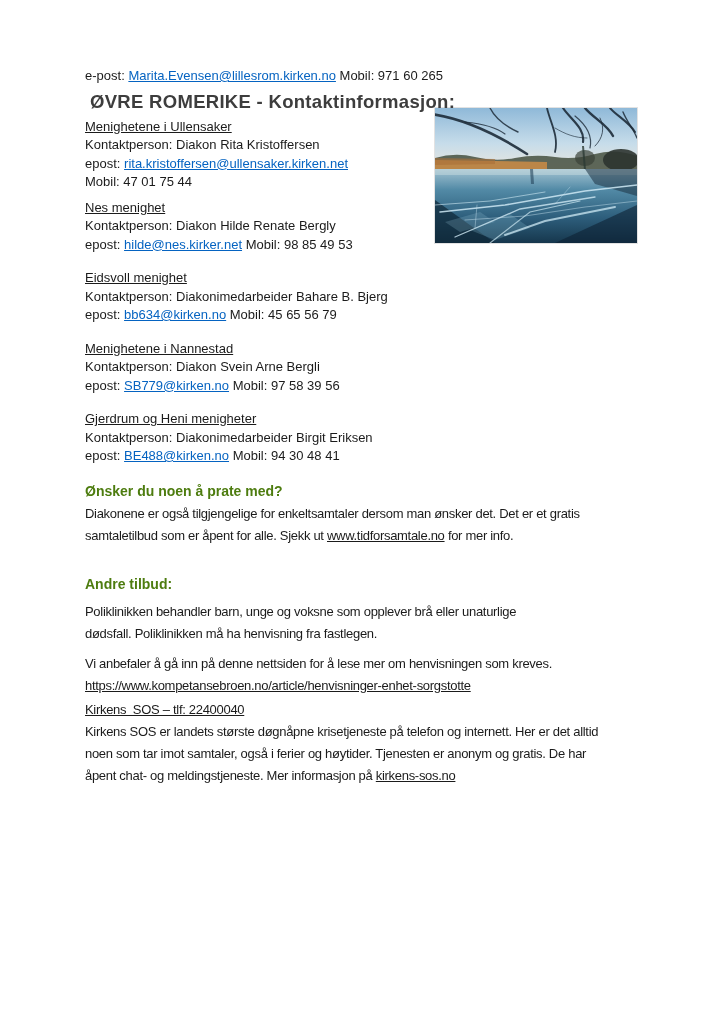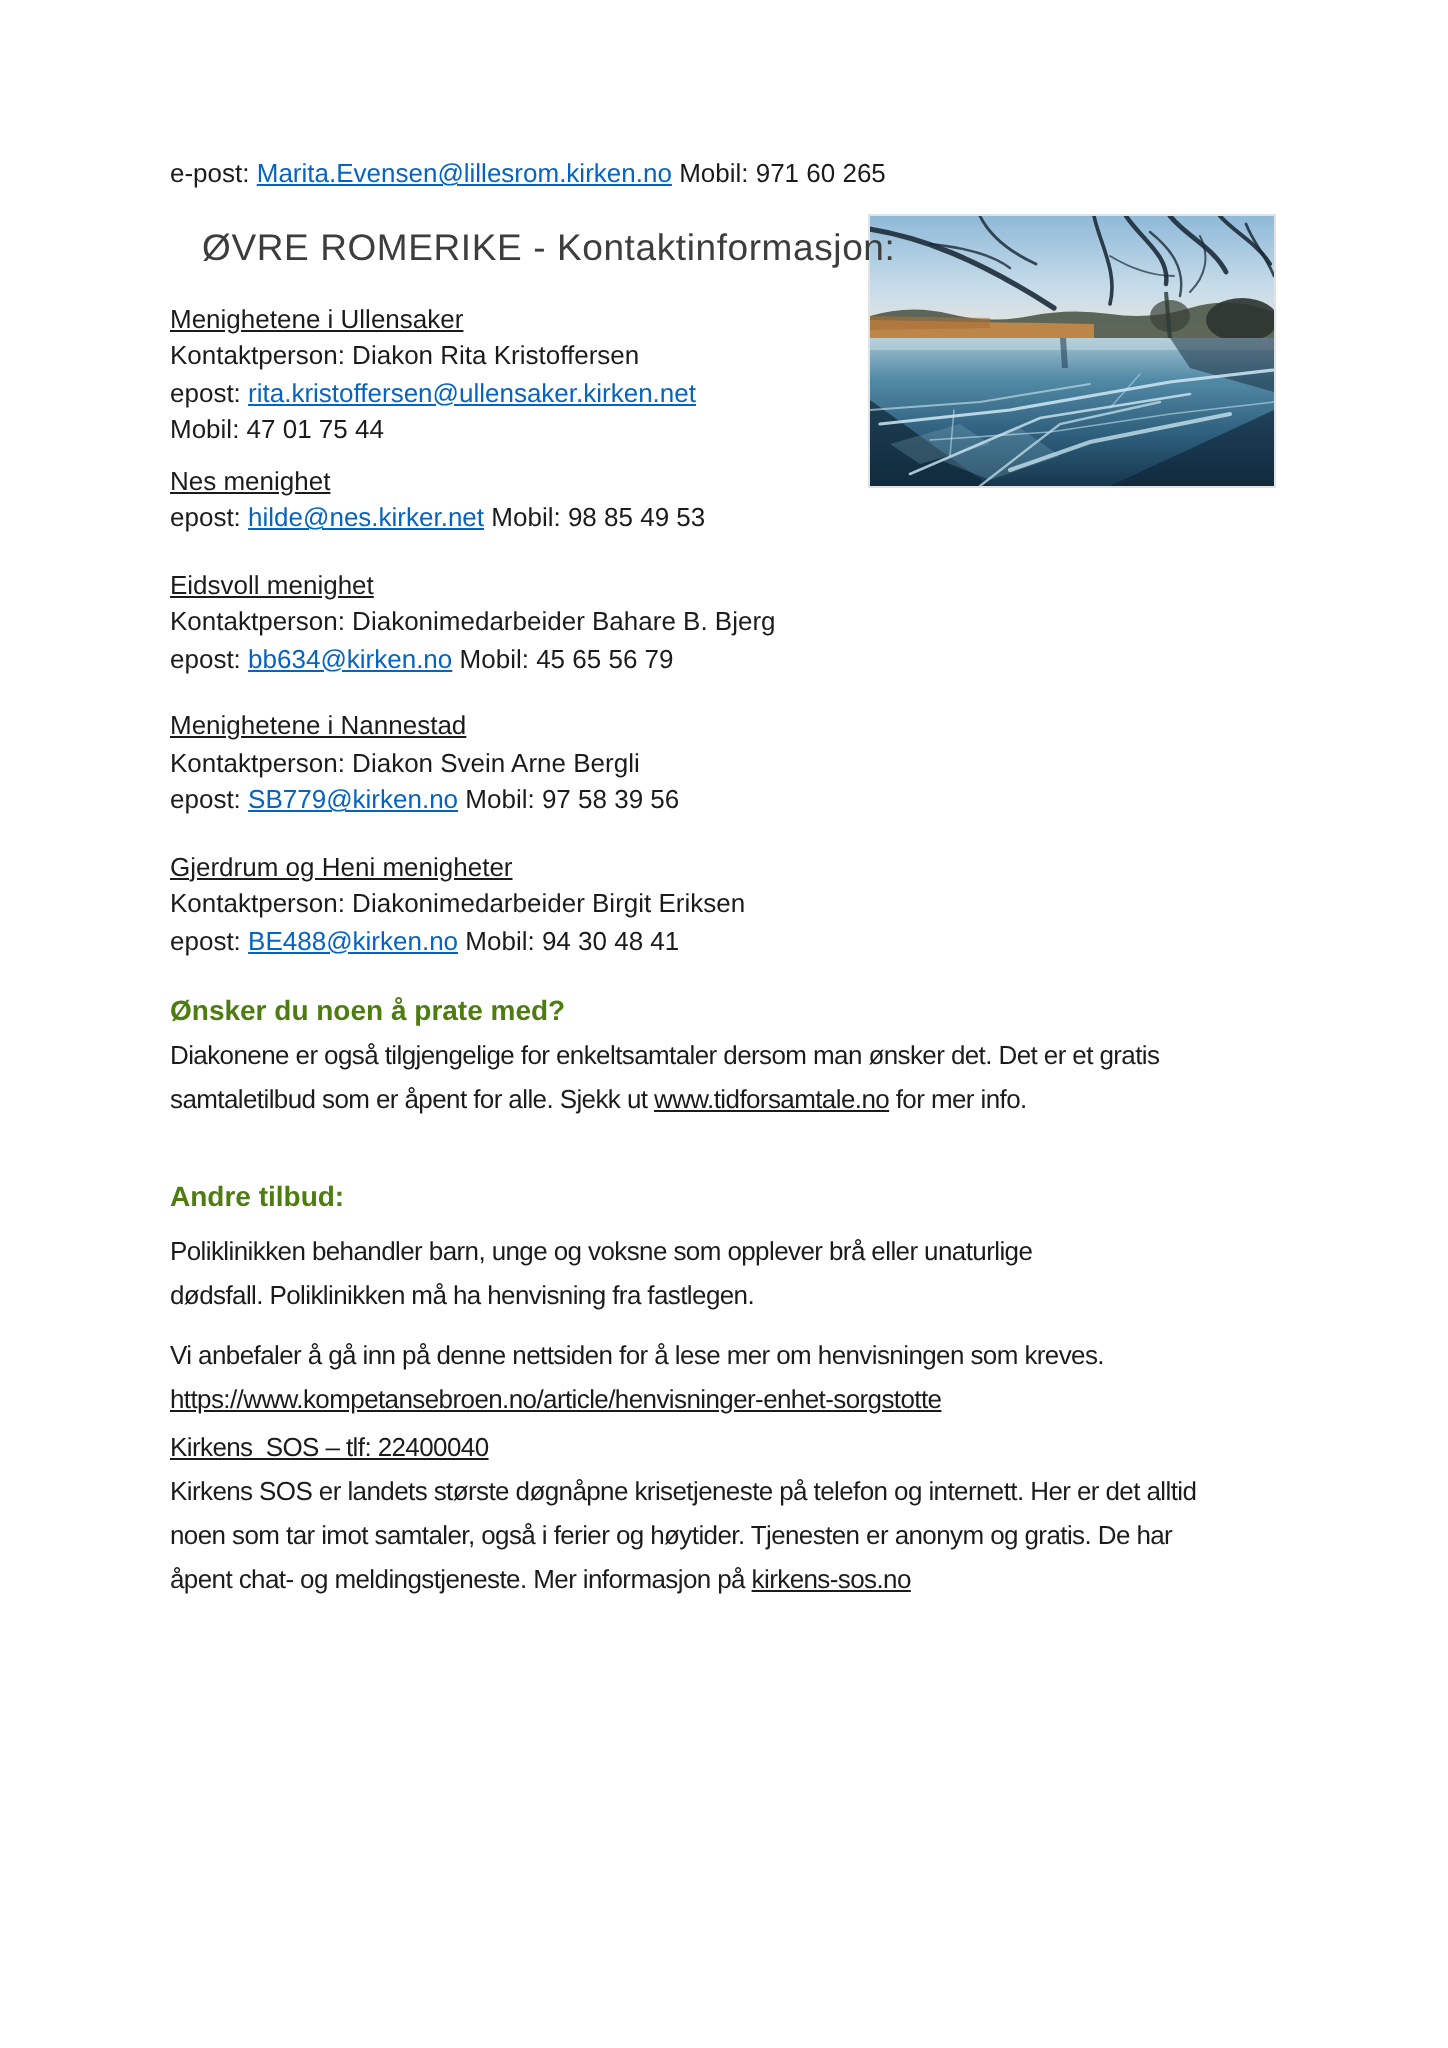--- a/index.html
+++ b/index.html
@@ -5,31 +5,31 @@
   * { margin:0; padding:0; box-sizing:border-box; }
   html,body { background:#ffffff; }
   body {
     width:724px; height:1024px;
     font-family:"Liberation Sans", sans-serif;
     color:#1b1b1b;
     position:relative;
     overflow:hidden;
   }
   .page { position:relative; width:724px; height:1024px; background:#fff; }
-  .content { position:absolute; left:85px; top:78px; width:620px; }
+  .content { position:absolute; left:85px; top:67px; width:620px; }
 
   .sm   { font-size:13px; line-height:18.5px; }
   .line { display:block; }
   a.link { color:#0563C1; text-decoration:underline; cursor:pointer; }
   .u { text-decoration:underline; }
   .pre { white-space:pre-wrap; }
 
   .doc-title {
-    font-size:18.5px; font-weight:400; color:#3d3d3d;
-    line-height:22px; letter-spacing:0.3px; margin:16px;
+    font-size:18.5px; font-weight:700; color:#3d3d3d;
+    line-height:22px; letter-spacing:0.3px; margin:5px;
   }
 
   .contact { margin-bottom:15px; }
   .contact.first { margin-bottom:7px; }
 
   .h-bold { font-size:14px; font-weight:700; line-height:20px; color:#4d7c0f; }
   .heading-prate { margin-top:11px; }
   .heading-andre { margin-top:27px; }
 
   .para { font-size:13px; letter-spacing:-0.3px; line-height:22px; }
@@ -129,20 +129,21 @@
       <div class="line sm">Kontaktperson: Diakon Rita Kristoffersen</div>
       <div class="line sm">
         <span>epost:</span>
         <a class="link" href="#">rita.kristoffersen@ullensaker.kirken.net</a>
       </div>
       <div class="line sm">Mobil: 47 01 75 44</div>
     </section>
 
     <section class="contact">
       <div class="line sm"><span class="u">Nes menighet</span></div>
+      <div class="line sm">Kontaktperson: Diakon Hilde Renate Bergly</div>
       <div class="line sm">
         <span>epost:</span>
         <a class="link" href="#">hilde@nes.kirker.net</a>
         <span>Mobil: 98 85 49 53</span>
       </div>
     </section>
 
     <section class="contact">
       <div class="line sm"><span class="u">Eidsvoll menighet</span></div>
       <div class="line sm">Kontaktperson: Diakonimedarbeider Bahare B. Bjerg</div>

